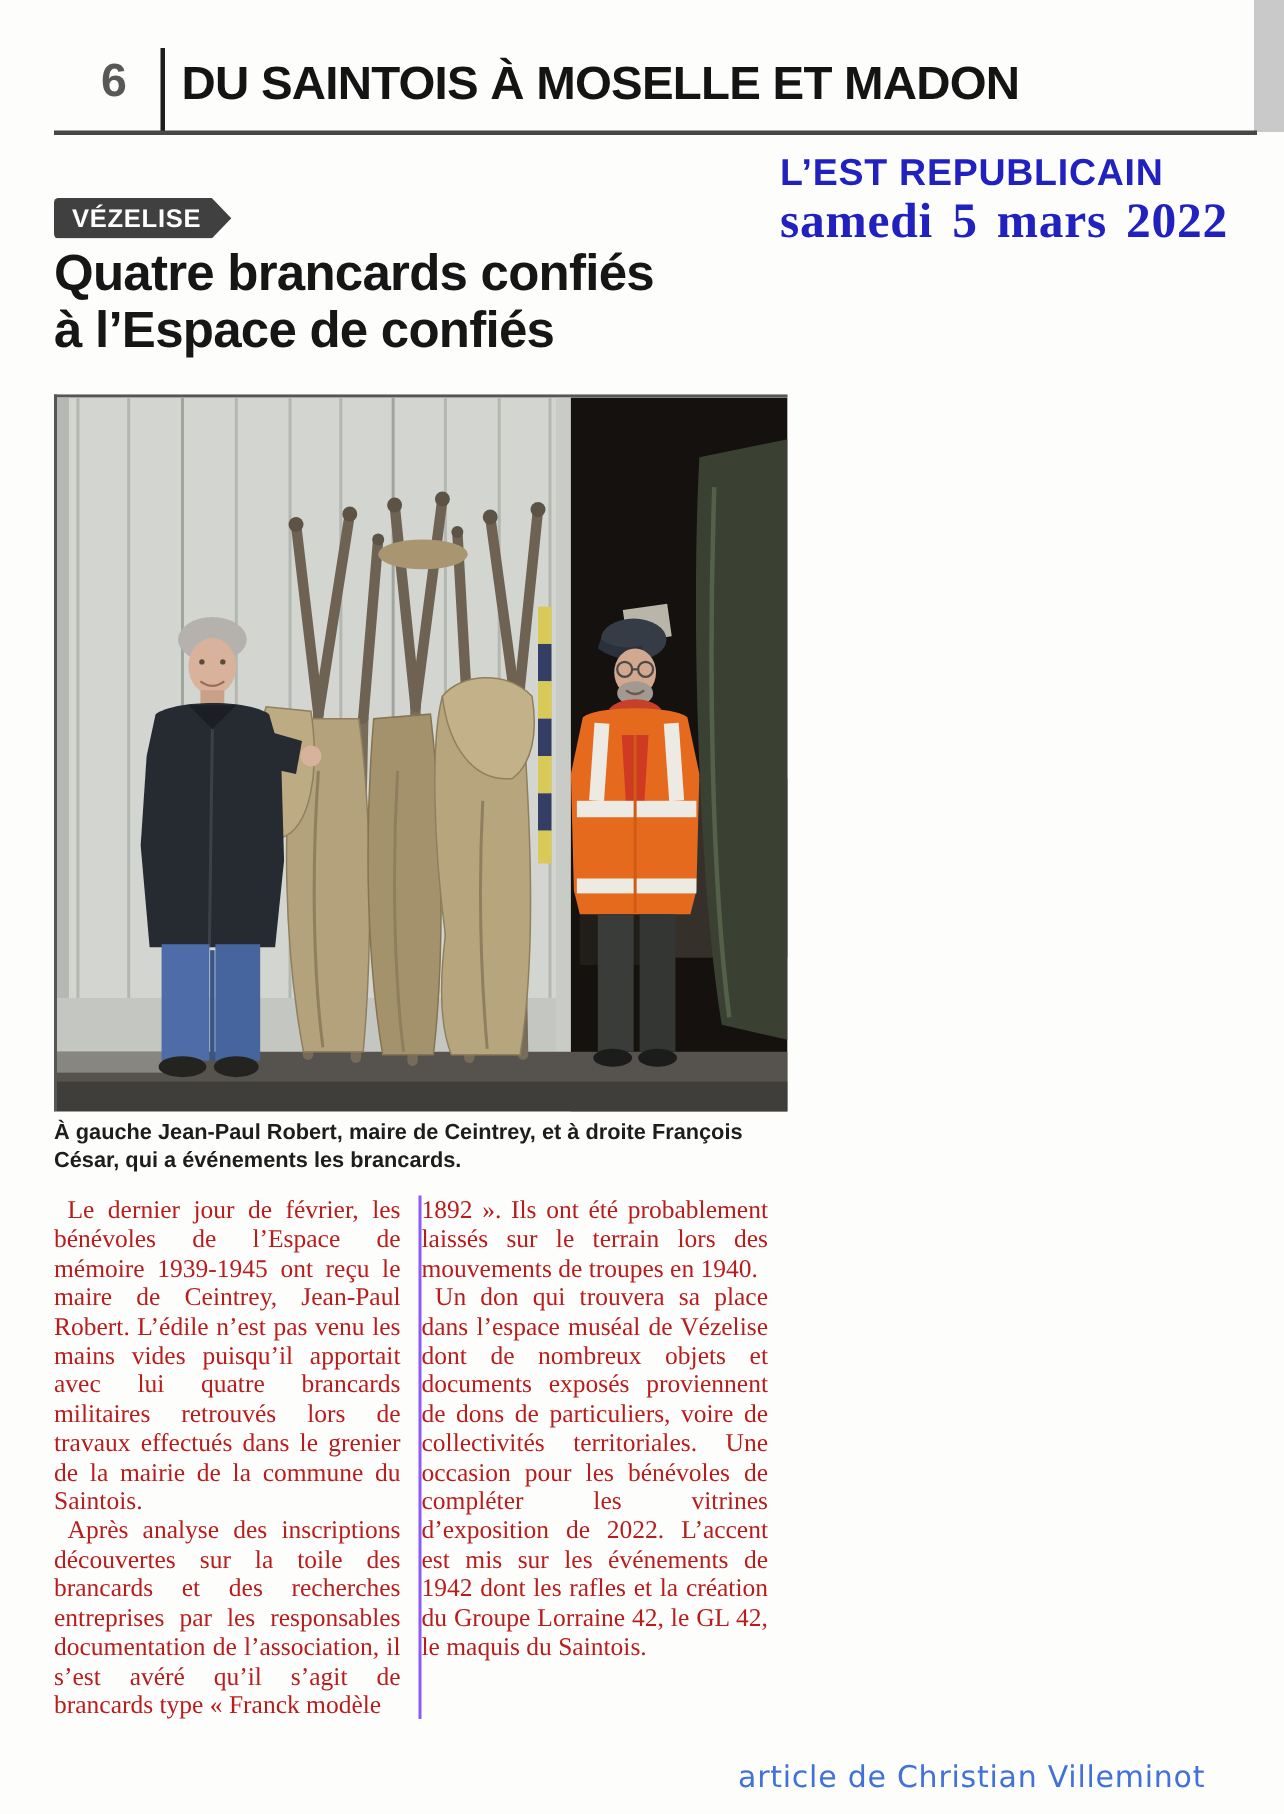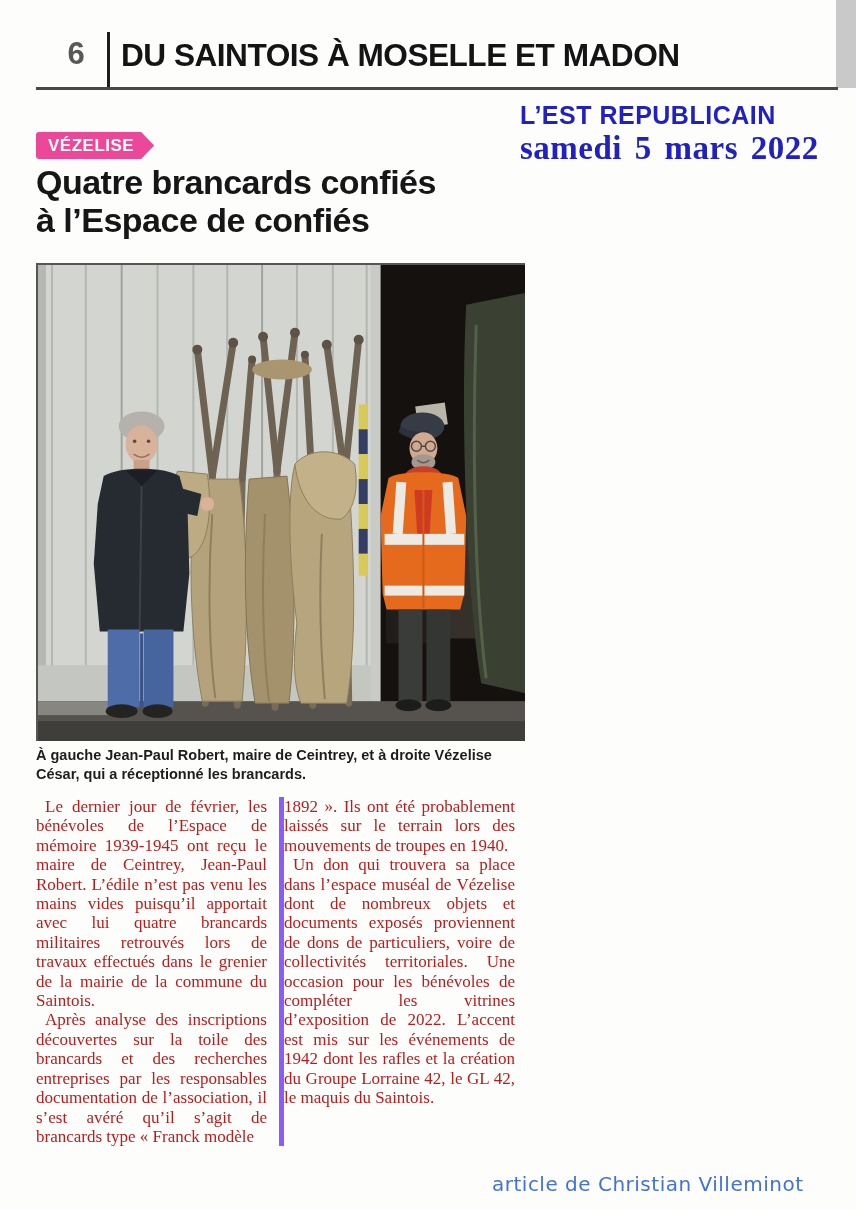--- a/index.html
+++ b/index.html
@@ -24,21 +24,21 @@
   .header-rule{position:absolute;left:36px;top:87px;width:802px;height:3px;background:#474747;}
 
   
   .masthead{position:absolute;top:101px;right:36px;width:300px;text-align:left;color:#2121c0;}
   .masthead .np-name{font-size:25px;font-weight:bold;letter-spacing:0.5px;}
   .masthead .np-date{font-size:33px;font-weight:bold;letter-spacing:0.5px;word-spacing:4px;font-family:Liberation Serif, serif;}
 
   
   .location-tag{
     position:absolute;left:36px;top:132px;height:27px;padding:0 20px 0 12px;
-    background:#ec4899;color:#ffffff;font-size:17px;font-weight:bold;
+    background:#404040;color:#ffffff;font-size:17px;font-weight:bold;
     line-height:27px;letter-spacing:0.5px;
     clip-path:polygon(0 0,calc(100% - 13px) 0,100% 50%,calc(100% - 13px) 100%,0 100%);
     border-radius:3px;
   }
   .headline{
     position:absolute;left:36px;top:163px;width:500px;
     font-size:34px;font-weight:bold;color:#161616;line-height:38px;letter-spacing:-0.5px;
   }
 
   
@@ -55,21 +55,21 @@
     font-size:14.5px;font-weight:bold;color:#1d1d1d;line-height:19px;
   }
 
   
   .columns{
     position:absolute;left:36px;top:797px;width:489px;display:flex;
     font-family:"Liberation Serif",serif;color:#b91c1c;
   }
   .col{width:231px;text-align:justify;font-size:17px;line-height:19.4px;}
   .col-left{padding-right:12px;}
-  .col-right{border-left:5px solid #8b5cf6;}
+  .col-right{border-left:2px solid #8b5cf6;}
   .col p{margin:0;}
   .col p.indent{text-indent:9px;}
 
   
   .credit{
     position:absolute;left:492px;top:1172px;width:340px;
     font-family:"DejaVu Sans",sans-serif;
     font-size:20px;color:#4272d9;letter-spacing:0.5px;white-space:nowrap;
   }
 </style>
@@ -217,21 +217,21 @@
         <rect x="348" y="322" width="80" height="10" fill="#eceae2"></rect>
         <line x1="387" y1="226" x2="387" y2="345" stroke="#d15a14" stroke-width="2"></line>
         <rect x="362" y="346" width="24" height="92" fill="#3a3c39"></rect>
         <rect x="390" y="346" width="24" height="92" fill="#343633"></rect>
         <ellipse cx="372" cy="442" rx="13" ry="6" fill="#1c1c1a"></ellipse>
         <ellipse cx="402" cy="442" rx="13" ry="6" fill="#1c1c1a"></ellipse>
       </g>
     </svg>
   </div>
 
-  <div class="caption">À gauche Jean-Paul Robert, maire de Ceintrey, et à droite Vézelise César, qui a réceptionné les brancards.</div>
+  <div class="caption">À gauche Jean-Paul Robert, maire de Ceintrey, et à droite François César, qui a événements les brancards.</div>
 
   <div class="columns">
     <div class="col col-left">
       <p class="indent">Le dernier jour de février, les bénévoles de l’Espace de mémoire 1939-1945 ont reçu le maire de Ceintrey, Jean-Paul Robert. L’édile n’est pas venu les mains vides puisqu’il apportait avec lui quatre brancards militaires retrouvés lors de travaux effectués dans le grenier de la mairie de la commune du Saintois.</p>
       <p class="indent">Après analyse des inscriptions découvertes sur la toile des brancards et des recherches entreprises par les responsables documentation de l’association, il s’est avéré qu’il s’agit de brancards type « Franck modèle</p>
     </div>
     <div class="col col-right">
       <p>1892 ». Ils ont été probablement laissés sur le terrain lors des mouvements de troupes en 1940.</p>
       <p class="indent">Un don qui trouvera sa place dans l’espace muséal de Vézelise dont de nombreux objets et documents exposés proviennent de dons de particuliers, voire de collectivités territoriales. Une occasion pour les bénévoles de compléter les vitrines d’exposition de 2022. L’accent est mis sur les événements de 1942 dont les rafles et la création du Groupe Lorraine 42, le GL 42, le maquis du Saintois.</p>
     </div>

